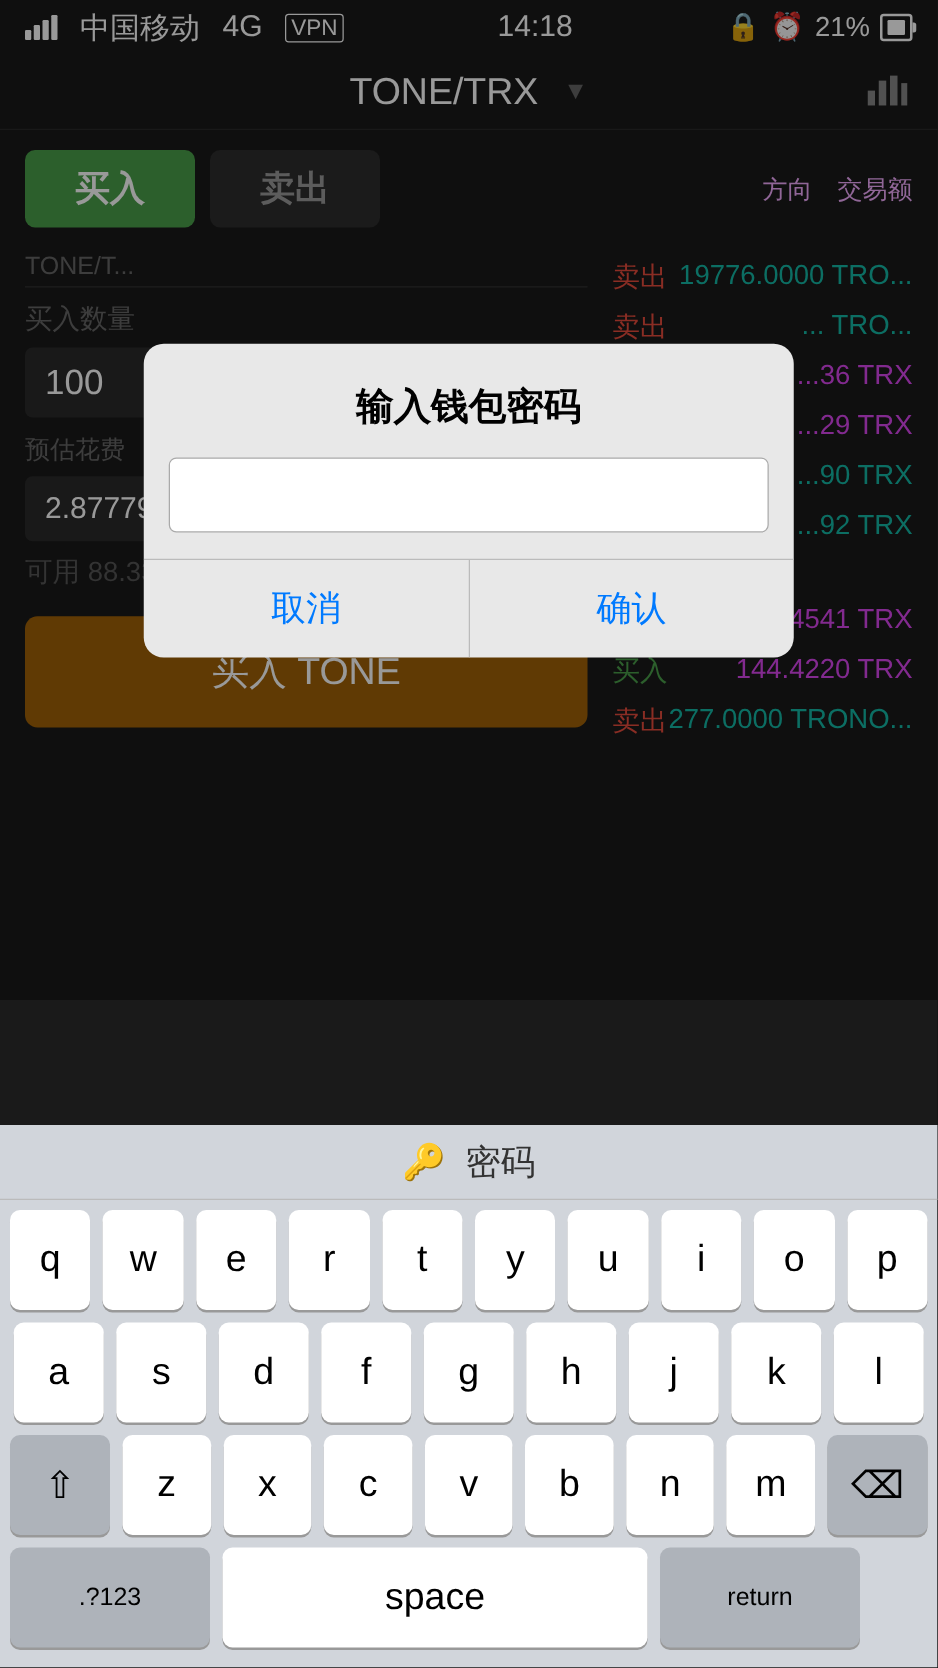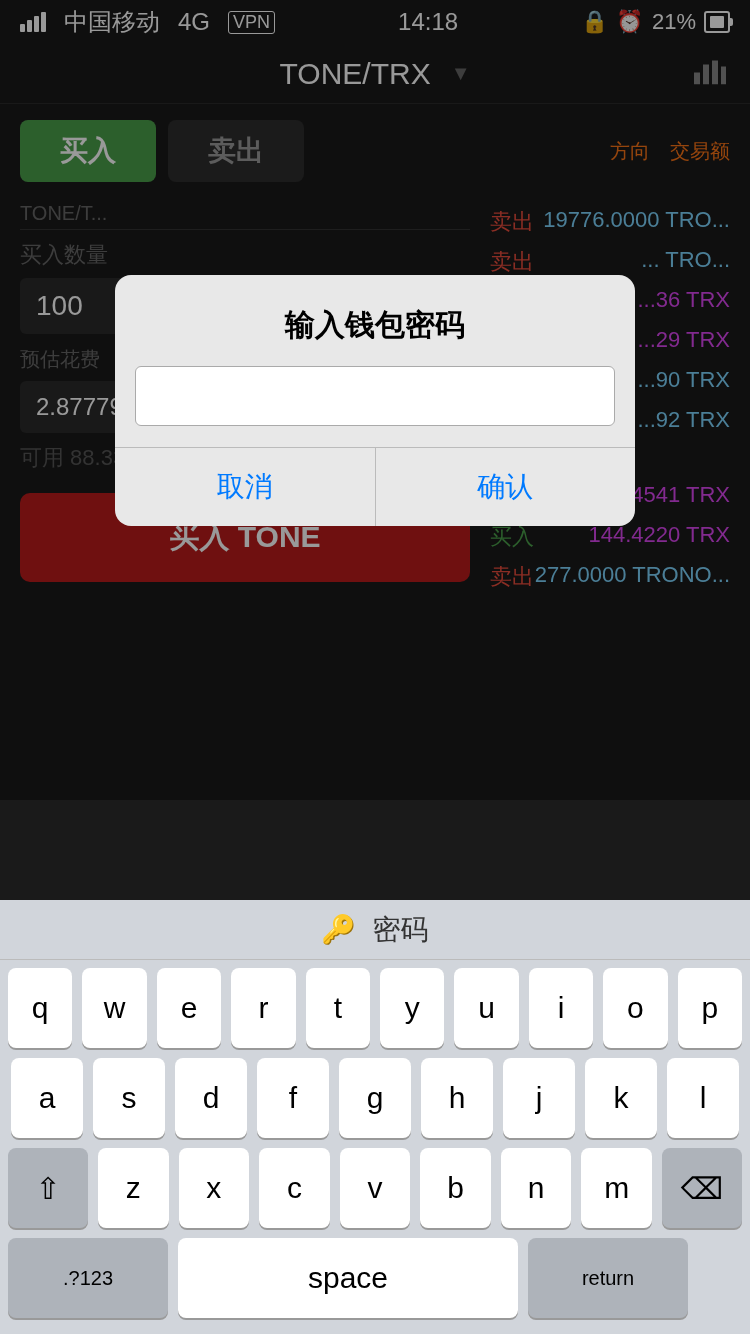--- a/index.html
+++ b/index.html
@@ -129,21 +129,21 @@
 
     
     .order-row {
       display: flex;
       justify-content: space-between;
       padding: 5px 0;
       font-size: 22px;
     }
     .order-direction-sell { color: #e74c3c; }
     .order-direction-buy { color: #4a9e4a; }
-    .order-amount-red { color: #7dd3fc; }
+    .order-amount-red { color: #14b8a6; }
     .order-amount-green { color: #d946ef; }
 
     
     .input-label {
       color: #666;
       font-size: 22px;
       margin-bottom: 8px;
       margin-top: 4px;
     }
 
@@ -165,28 +165,28 @@
     }
     .fee-value .currency { color: #888; font-size: 20px; }
 
     .available {
       color: #555;
       font-size: 22px;
       margin-top: 10px;
     }
 
     .buy-btn {
-      background: #b91c1c;
+      background: #a16207;
       color: white;
       border: none;
       border-radius: 10px;
       width: 100%;
       padding: 24px;
       font-size: 30px;
-      font-weight: 700;
+      font-weight: 400;
       cursor: pointer;
       margin-top: 20px;
     }
 
     
     .modal-overlay {
       position: absolute;
       top: 0; left: 0;
       width: 750px;
       height: 800px;
@@ -346,21 +346,21 @@
       <rect x="18" y="4" width="6" height="24" fill="#888"></rect>
       <rect x="27" y="10" width="5" height="18" fill="#888"></rect>
     </svg>
   </div>
 </div>
 
 <div class="trade-area">
   <div class="trade-tabs">
     <button class="tab-btn tab-buy">买入</button>
     <button class="tab-btn tab-sell">卖出</button>
-    <div style="flex:1;display:flex;justify-content:flex-end;align-items:center;gap:20px;color:#f97316;font-size:20px;">
+    <div style="flex:1;display:flex;justify-content:flex-end;align-items:center;gap:20px;color:#f0abfc;font-size:20px;">
       <span>方向</span>
       <span>交易额</span>
     </div>
   </div>
 
   <div class="trade-columns">
 
     <div class="trade-left">
       <div style="color:#666;font-size:20px;margin-bottom:4px;">TONE/T...</div>
       <div style="height:1px;background:#333;margin-bottom:10px;"></div>

